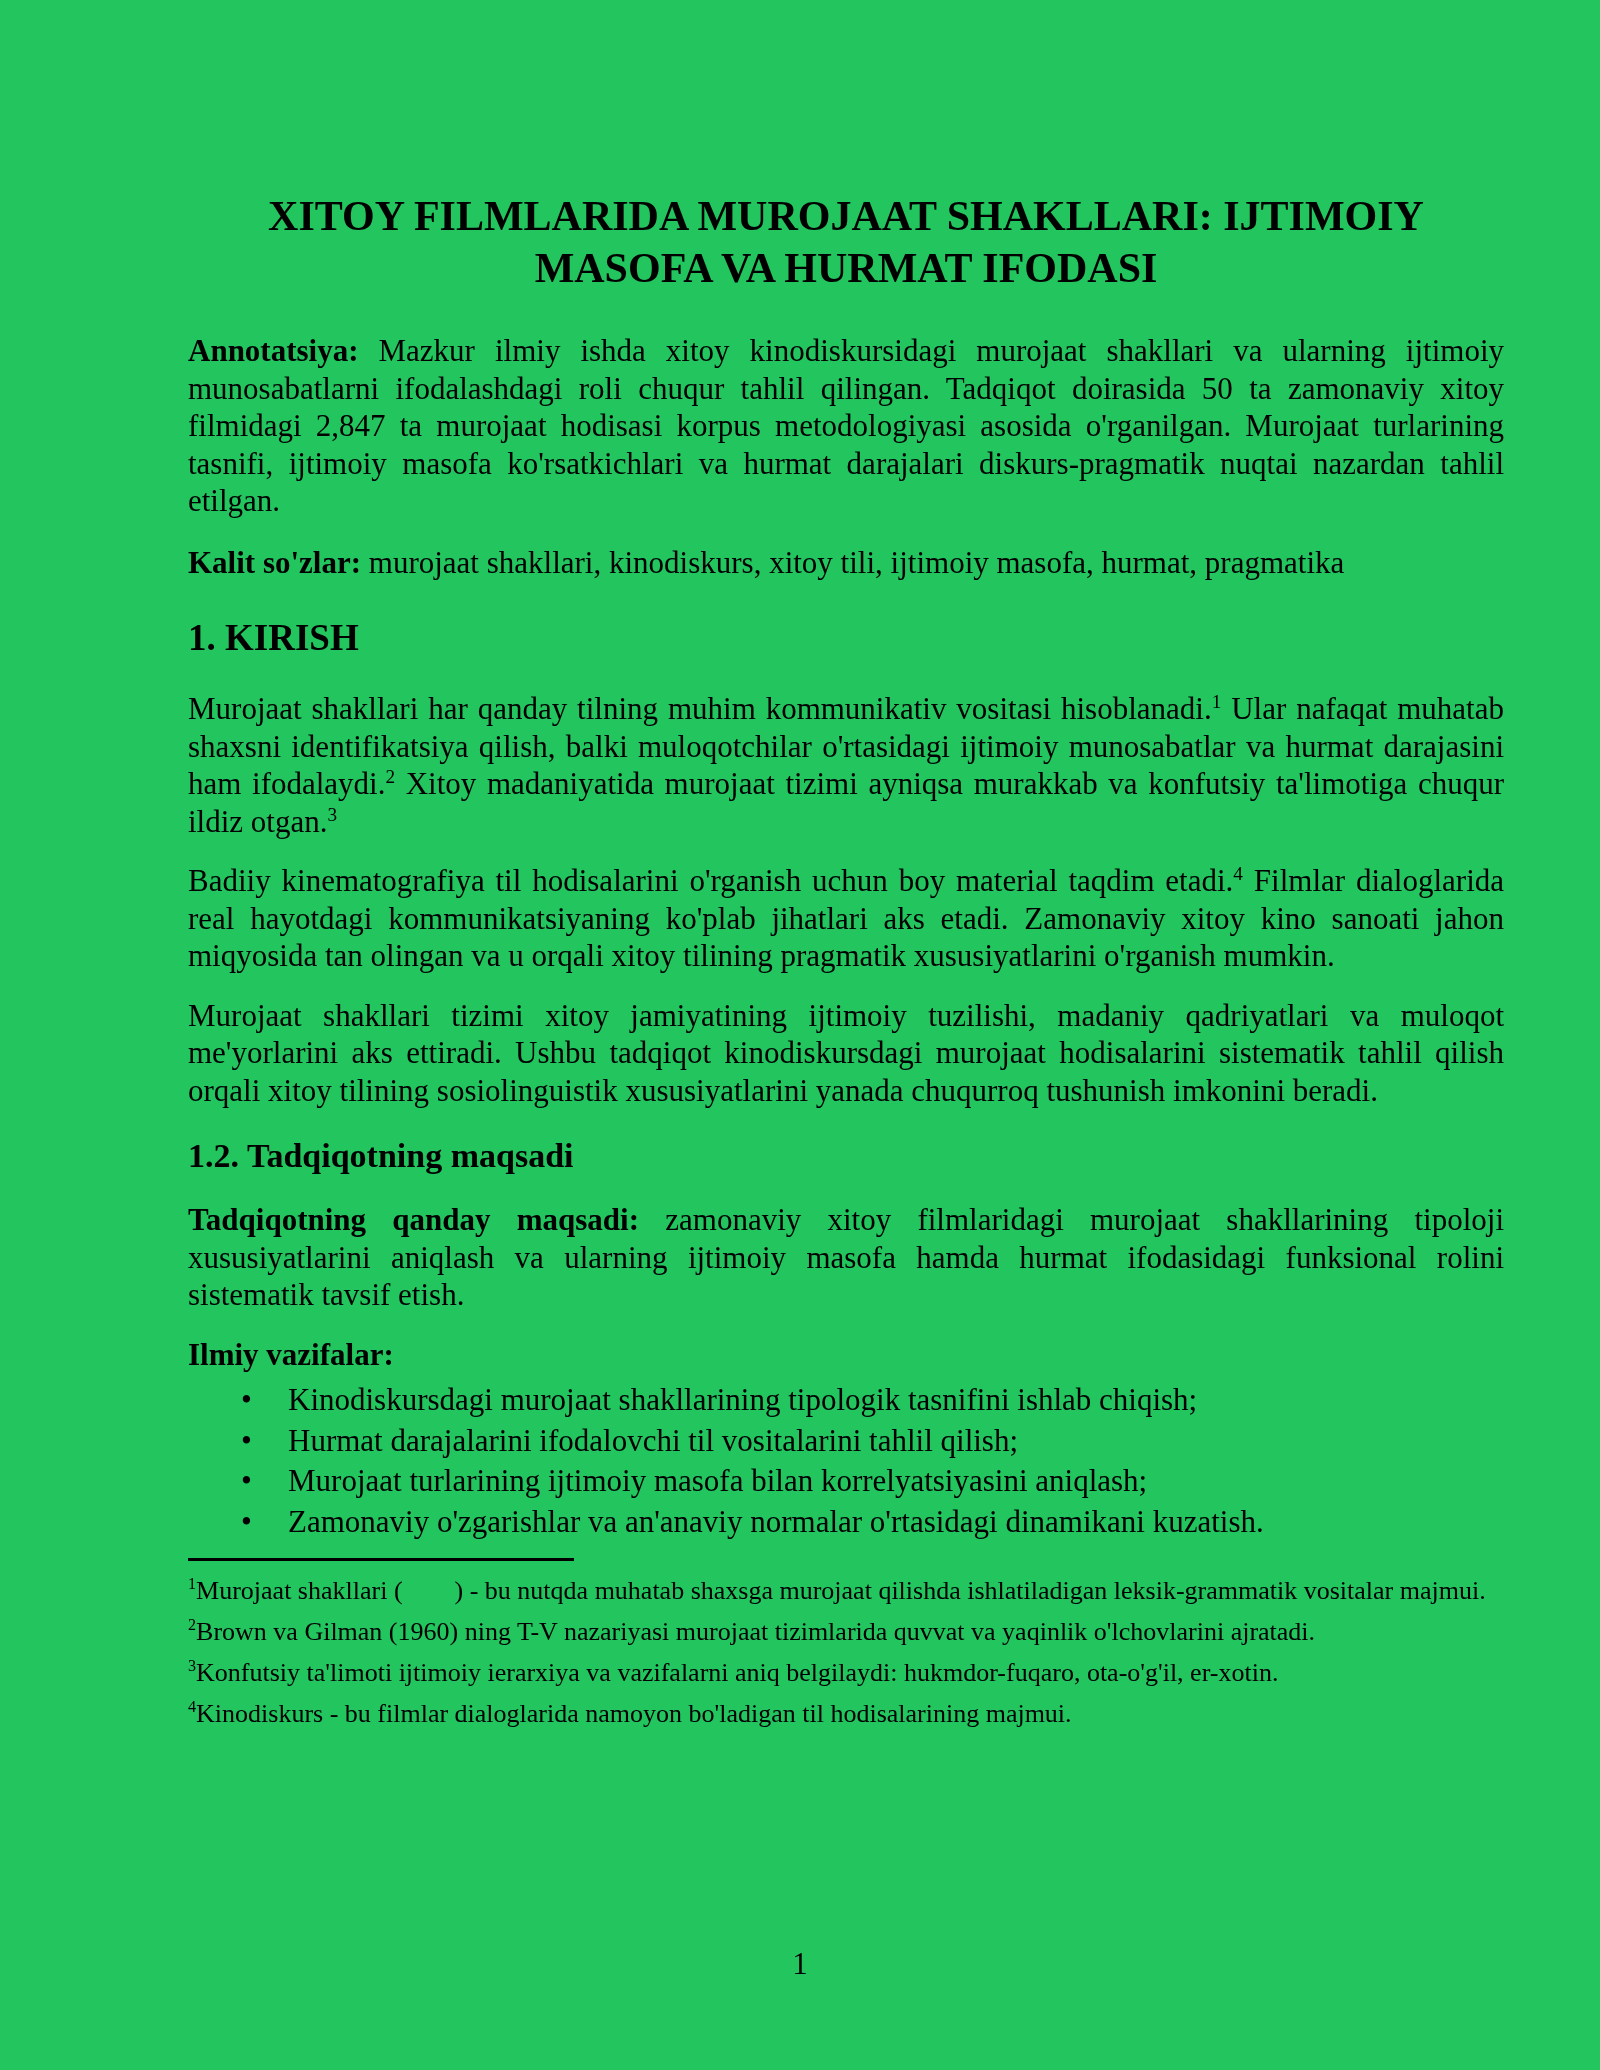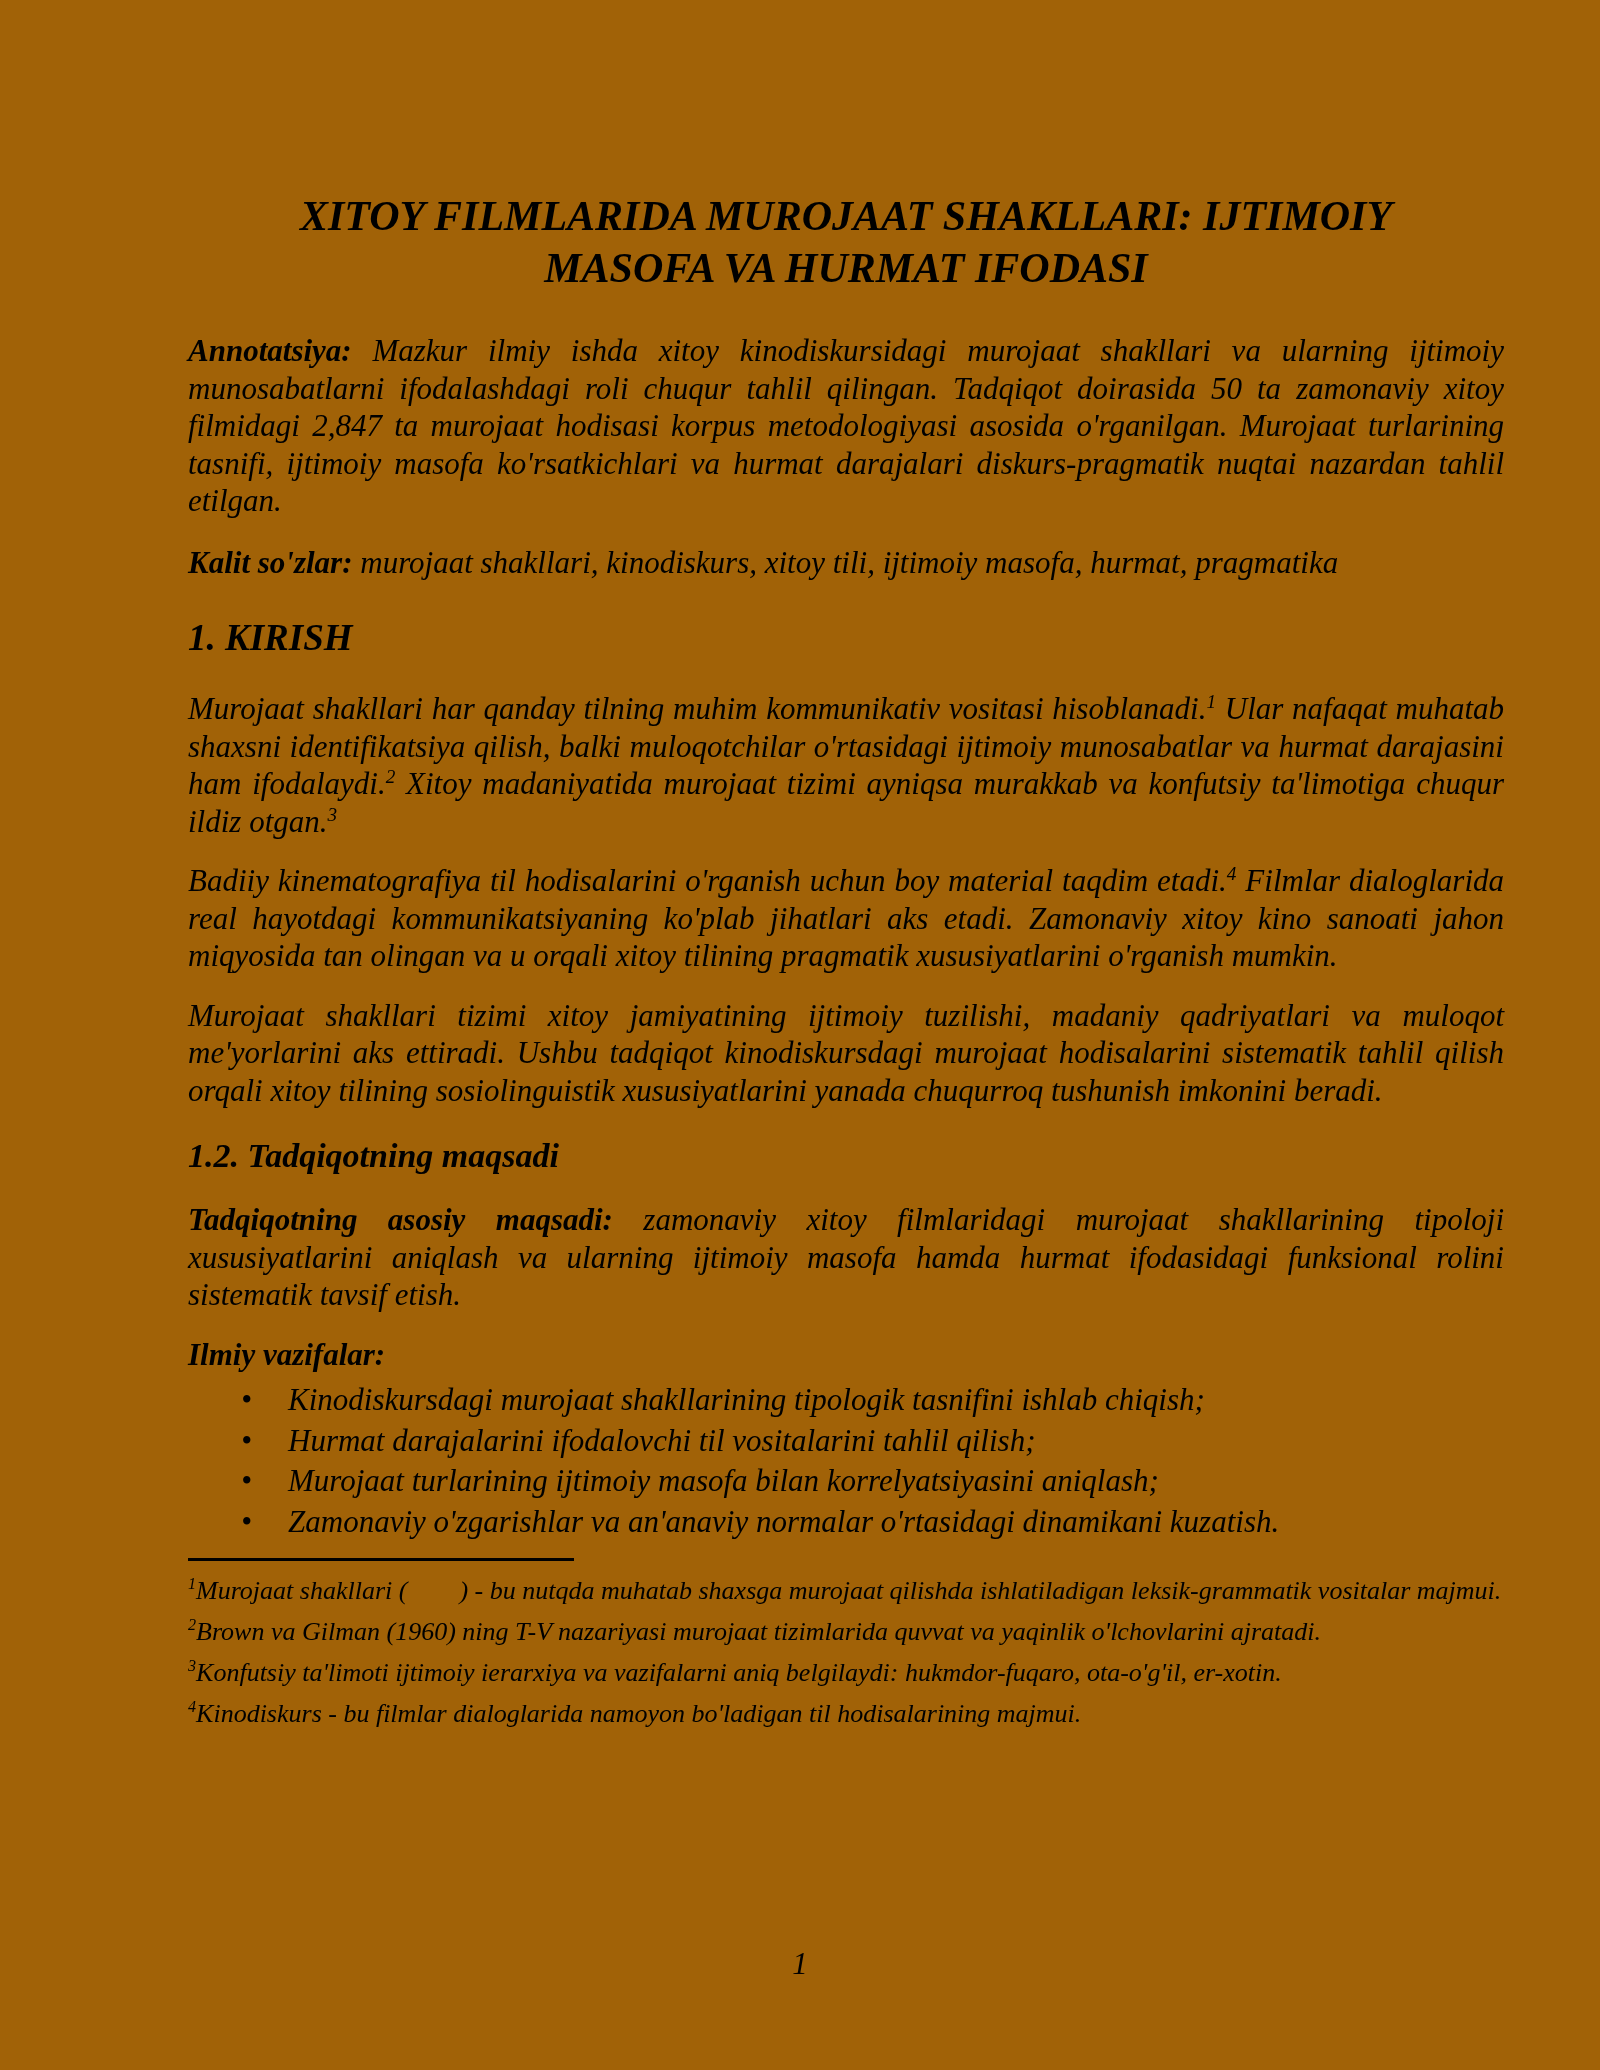--- a/index.html
+++ b/index.html
@@ -6,23 +6,22 @@
   html, body { background: #ffffff; }
   body {
     width: 1600px; height: 2070px;
     color: #000;
     font-family: "Liberation Serif", "DejaVu Serif", serif;
   }
   .page {
     position: relative;
     width: 1600px; height: 2070px;
     padding: 190px 96px 0 188px;
-    background: #a16207;
+    background: #22c55e;
     overflow: hidden;
-    font-style: italic;
   }
   .title {
     font-size: 42px; line-height: 52px; font-weight: bold;
     text-align: center;
     margin-bottom: 38px;
   }
   p.para { font-size: 31px; line-height: 37.5px; text-align: justify; margin-bottom: 22px; }
   p.abstract { margin-bottom: 24px; }
   p.keywords { margin-bottom: 0; text-align: left; }
   h2.sec-heading {
@@ -90,21 +89,21 @@
 
 
   <p class="para"><span>Murojaat shakllari har qanday tilning muhim kommunikativ vositasi hisoblanadi.</span><sup>1</sup><span> Ular nafaqat muhatab shaxsni identifikatsiya qilish, balki muloqotchilar o'rtasidagi ijtimoiy munosabatlar va hurmat darajasini ham ifodalaydi.</span><sup>2</sup><span> Xitoy madaniyatida murojaat tizimi ayniqsa murakkab va konfutsiy ta'limotiga chuqur ildiz otgan.</span><sup>3</sup></p>
 
   <p class="para"><span>Badiiy kinematografiya til hodisalarini o'rganish uchun boy material taqdim etadi.</span><sup>4</sup><span> Filmlar dialoglarida real hayotdagi kommunikatsiyaning ko'plab jihatlari aks etadi. Zamonaviy xitoy kino sanoati jahon miqyosida tan olingan va u orqali xitoy tilining pragmatik xususiyatlarini o'rganish mumkin.</span></p>
 
   <p class="para">Murojaat shakllari tizimi xitoy jamiyatining ijtimoiy tuzilishi, madaniy qadriyatlari va muloqot me'yorlarini aks ettiradi. Ushbu tadqiqot kinodiskursdagi murojaat hodisalarini sistematik tahlil qilish orqali xitoy tilining sosiolinguistik xususiyatlarini yanada chuqurroq tushunish imkonini beradi.</p>
 
   <h3 class="subsec-heading">1.2. Tadqiqotning maqsadi</h3>
 
-  <p class="para goal-para"><strong>Tadqiqotning asosiy maqsadi:</strong><span> zamonaviy xitoy filmlaridagi murojaat shakllarining tipoloji xususiyatlarini aniqlash va ularning ijtimoiy masofa hamda hurmat ifodasidagi funksional rolini sistematik tavsif etish.</span></p>
+  <p class="para goal-para"><strong>Tadqiqotning qanday maqsadi:</strong><span> zamonaviy xitoy filmlaridagi murojaat shakllarining tipoloji xususiyatlarini aniqlash va ularning ijtimoiy masofa hamda hurmat ifodasidagi funksional rolini sistematik tavsif etish.</span></p>
 
   <p class="para tasks-label">Ilmiy vazifalar:</p>
 
   <ul class="tasks">
     <li>Kinodiskursdagi murojaat shakllarining tipologik tasnifini ishlab chiqish;</li>
     <li>Hurmat darajalarini ifodalovchi til vositalarini tahlil qilish;</li>
     <li>Murojaat turlarining ijtimoiy masofa bilan korrelyatsiyasini aniqlash;</li>
     <li>Zamonaviy o'zgarishlar va an'anaviy normalar o'rtasidagi dinamikani kuzatish.</li>
   </ul>
 

